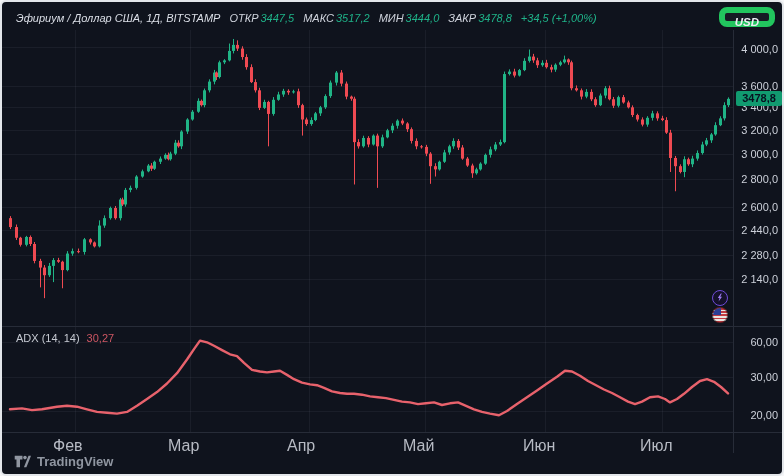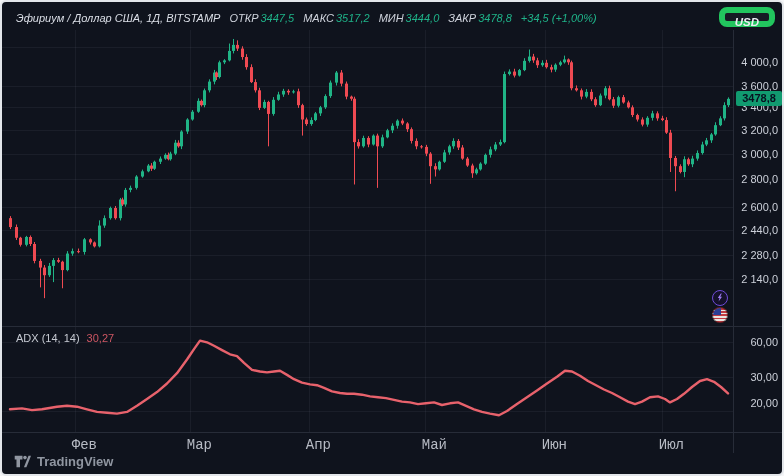--- a/index.html
+++ b/index.html
@@ -26,22 +26,22 @@
     font-family:inherit;font-style:italic;}
   
   svg.plot{position:absolute;left:0;top:0;}
   
   .pscale{position:absolute;left:732px;top:28px;width:50px;height:403px;}
   .ptick{position:absolute;right:6px;font-size:11px;color:#ccd0d9;white-space:nowrap;}
   .ptag{position:absolute;left:2px;right:2px;height:15px;border-radius:2px;
         text-align:center;font-size:11px;font-weight:bold;line-height:15px;z-index:3;}
   
   .tscale{position:absolute;left:0;top:431px;width:732px;height:21px;}
-  .ttick{position:absolute;top:4px;width:44px;margin-left:-22px;text-align:right;
-         font-size:14px;color:#b7bbc4;font-family:Liberation Mono, monospace;}
+  .ttick{position:absolute;top:4px;width:44px;margin-left:-22px;text-align:left;
+         font-size:16px;color:#b7bbc4;}
   
   .ind{position:absolute;left:14px;top:330px;display:flex;gap:7px;align-items:flex-end;
        font-size:11px;z-index:2;}
   .ind .ilab{color:#c6cad2;}
   .ind .ival{color:#cd5663;}
   
   .logos{position:absolute;left:710px;top:288px;width:17px;z-index:2;}
   .lcirc{width:16px;height:16px;border-radius:50%;position:relative;overflow:hidden;margin-bottom:1px;}
   .eth{background:#15112b;border:1.5px solid #6f4bd8;}
   .flag{background:repeating-linear-gradient(180deg,#c13b42 0 1.6px,#e9e5e1 1.6px 3.2px);
@@ -430,33 +430,33 @@
         <path d="M9.6 3.2 5.9 8.6h2.1L6.9 12.8l4.2-5.8H8.9l1.9-3.8z" fill="#9d7bf0"></path>
       </svg>
     </div>
     <div class="lcirc flag">
       <div class="canton"></div>
     </div>
   </div>
 
   <div class="pscale" id="pscale">
     <div class="ptag" id="ptag" style="top: 61.3562px; background: rgb(17, 155, 112); color: rgb(8, 17, 32);">3478,8</div>
-  <div class="ptick" style="top: 26px; text-align: center;">4 000,0</div>
+  <div class="ptick" style="top: 13px; text-align: center;">4 000,0</div>
       <div class="ptick" style="top: 50.185px;">3 600,0</div>
       <div class="ptick" style="top: 71.3336px;">3 400,0</div>
       <div class="ptick" style="top: 93.7647px;">3 200,0</div>
       <div class="ptick" style="top: 117.644px;">3 000,0</div>
       <div class="ptick" style="top: 143.171px; margin-left: 30px;">2 800,0</div>
       <div class="ptick" style="top: 170.591px;">2 600,0</div>
       <div class="ptick" style="top: 194.091px;">2 440,0</div>
       <div class="ptick" style="top: 219.186px;">2 280,0</div>
       <div class="ptick" style="top: 242.632px;">2 140,0</div>
       <div class="ptick" style="top: 306.332px;">60,00</div>
       <div class="ptick" style="top: 340.666px;">30,00</div>
-      <div class="ptick" style="top: 367px;">20,00</div>
+      <div class="ptick" style="top: 379px;">20,00</div>
     </div>
 
   <div class="tscale" id="tscale">
       <div class="ttick" style="left: 73px;">Фев</div>
       <div class="ttick" style="left: 188px;">Мар</div>
       <div class="ttick" style="left: 307px;">Апр</div>
       <div class="ttick" style="left: 423px;">Май</div>
       <div class="ttick" style="left: 543px;">Июн</div>
       <div class="ttick" style="left: 660px;">Июл</div>
     </div>

